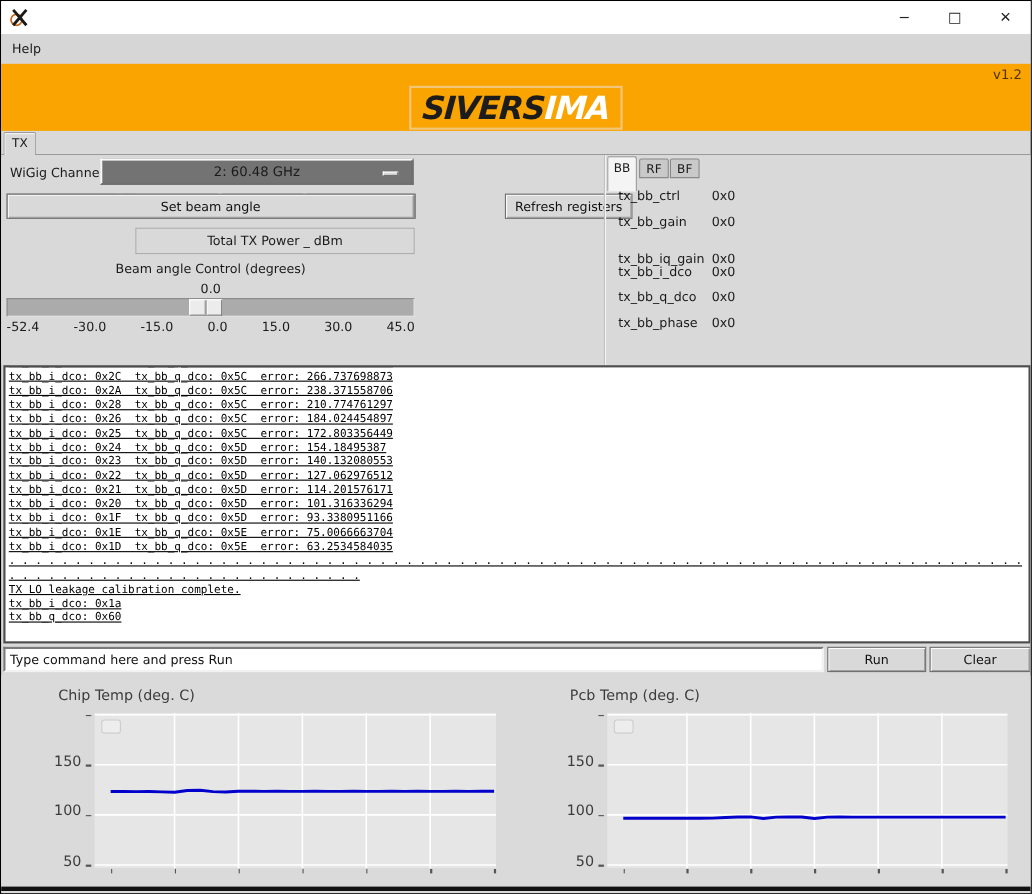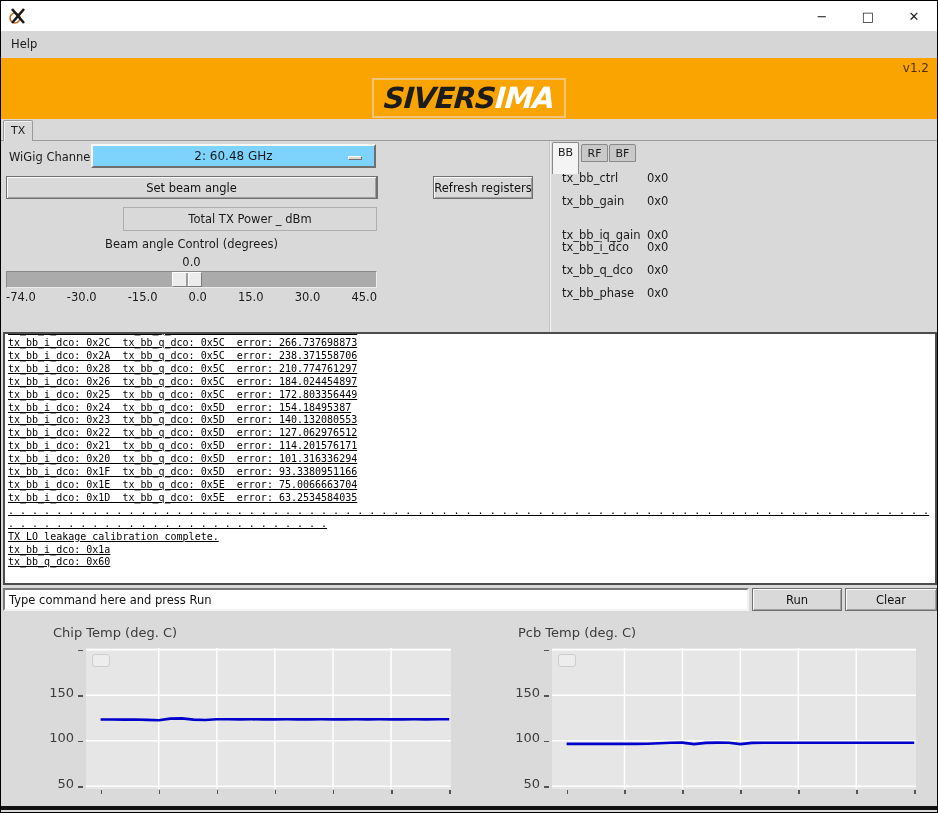--- a/index.html
+++ b/index.html
@@ -30,21 +30,21 @@
   .logo-white { color:#ffffff; }
   
   .tabstrip { position:absolute; left:0; top:118px; width:100%; height:22px; border-bottom:1px solid #9a9a9a; }
   .maintab { position:absolute; left:2px; top:1px; height:22px; padding:0 7px; background:#d9d9d9;
              border:1px solid #9a9a9a; border-bottom:none; border-radius:2px 2px 0 0;
              font-size:11px; line-height:20px; box-shadow:inset 1px 1px 0 #f2f2f2; }
   
   .main { position:absolute; left:0; top:140px; width:100%; height:191px; background:#d9d9d9; }
   .lbl { font-size:11.5px; }
   .wigig-label { position:absolute; left:8px; top:9px; }
-  .dropdown { position:absolute; left:90px; top:3px; width:285px; height:24px; background:#7dd3fc;
+  .dropdown { position:absolute; left:90px; top:3px; width:285px; height:24px; background:#737373;
               border:2px solid; border-color:#f8f8f8 #6f6f6f #6f6f6f #f8f8f8;
               display:flex; align-items:center; justify-content:center; font-size:12px; }
   .dd-indicator { position:absolute; right:12px; top:10px; width:14px; height:4px; background:#d9d9d9;
               border:1px solid; border-color:#fdfdfd #707070 #707070 #fdfdfd; }
   .btn { background:#d9d9d9; border:1px solid #707070; font-size:11.5px;
          font-family:"DejaVu Sans","Liberation Sans",sans-serif; color:#111;
          box-shadow:inset 1px 1px 0 #fbfbfb, inset -1px -1px 0 #9f9f9f; cursor:default; }
   .row-btns .btn { position:absolute; top:35px; height:23px; }
   .btn-reset   { left:5px;   width:100px; }
   .btn-list    { left:110px; width:87px;  }
@@ -58,21 +58,21 @@
   .beam-value { position:absolute; left:5px; top:114px; width:371px; text-align:center; font-size:11.5px; }
   .slider-trough { position:absolute; left:5px; top:130px; width:371px; height:17px; background:#ababab;
                    border:1px solid; border-color:#8a8a8a #ececec #ececec #8a8a8a; }
   .slider-handle { position:absolute; left:165px; top:0px; width:30px; height:15px; background:#ececec;
                    border:1px solid; border-color:#ffffff #7d7d7d #7d7d7d #ffffff; }
   .slider-handle::after { content:""; position:absolute; left:13px; top:0; width:2px; height:13px;
                    background:#9f9f9f; border-right:1px solid #fff; }
   .beam-ticks { position:absolute; left:5px; top:149px; width:371px; display:flex;
                 justify-content:space-between; font-size:11.5px; }
   .btn-setbeam { position:absolute; left:5px; top:167px; width:371px; height:21px; }
-  .btn-refresh { position:absolute; left:432px; top:84px; width:100px; height:22px; }
+  .btn-refresh { position:absolute; left:458px; top:84px; width:116px; height:22px; }
   
   .regpane { position:absolute; left:548px; top:0; right:0; height:191px;
              border-left:1px solid #c2c2c2; box-shadow:inset 1px 0 0 #f3f3f3; }
   .regtabs { position:absolute; left:2px; top:1px; height:20px; }
   .regtab { position:absolute; top:0; height:20px; width:27px; text-align:center; font-size:11px;
             line-height:19px; border:1px solid #898989; border-radius:2px 2px 0 0; background:#c9c9c9; }
   .regtab.active { background:#f4f4f4; height:32px; border-bottom:none; z-index:2; }
   .regtab.t1 { left:29px; top:2px; height:18px; line-height:17px; }
   .regtab.t2 { left:57px; top:2px; height:18px; line-height:17px; }
   .regrows { position:absolute; left:0; top:22px; right:0; bottom:0; }
@@ -153,21 +153,21 @@
 
   <button class="btn btn-measure">Measure TX power</button>
   <div class="power-label">Total TX Power _ dBm</div>
 
   <div class="beam-title">Beam angle Control (degrees)</div>
   <div class="beam-value">0.0</div>
   <div class="slider-trough">
     <div class="slider-handle"></div>
   </div>
   <div class="beam-ticks">
-    <span>-74.0</span>
+    <span>-52.4</span>
     <span>-30.0</span>
     <span>-15.0</span>
     <span>0.0</span>
     <span>15.0</span>
     <span>30.0</span>
     <span>45.0</span>
   </div>
   <button class="btn btn-setbeam">Set beam angle</button>
 
   <button class="btn btn-refresh">Refresh registers</button>

